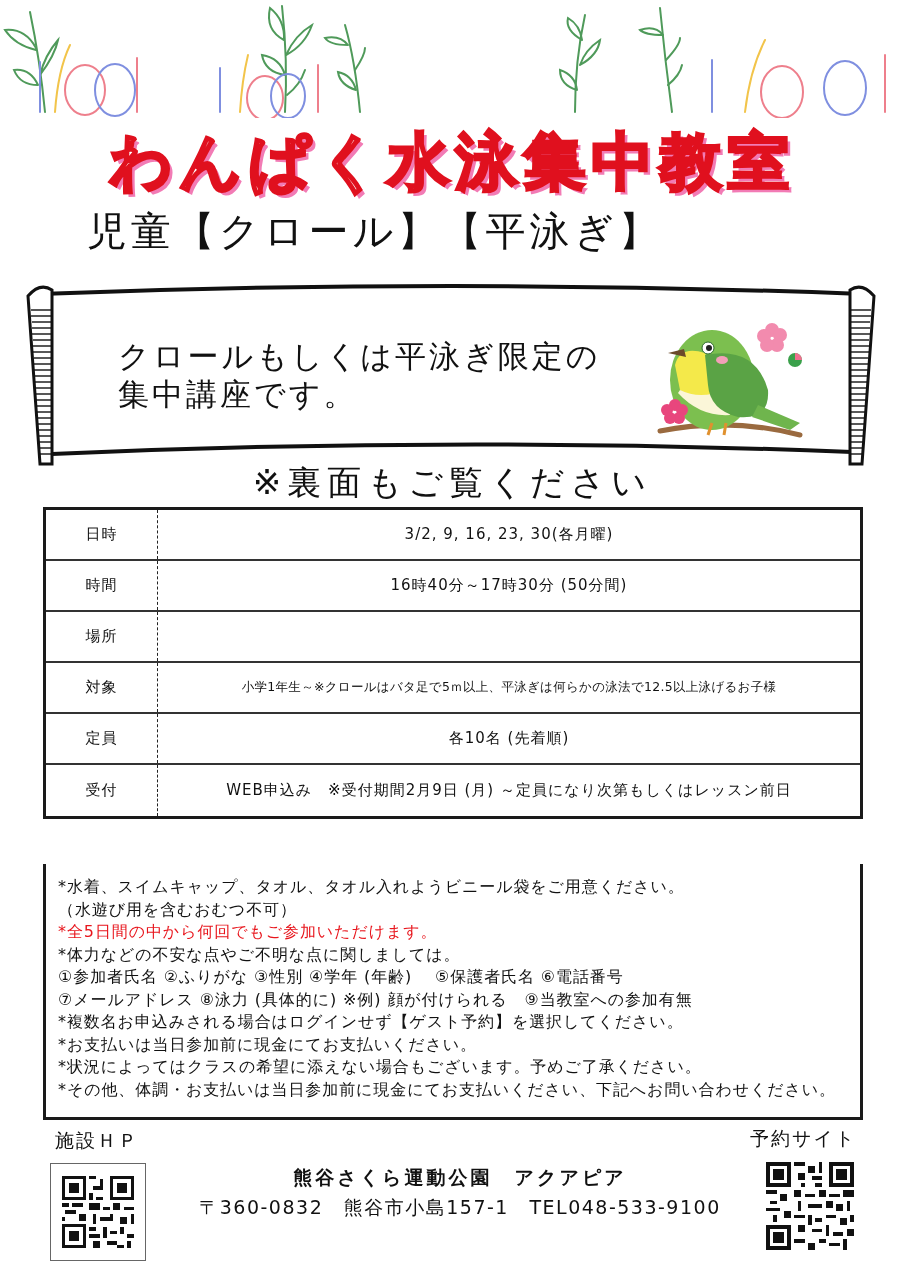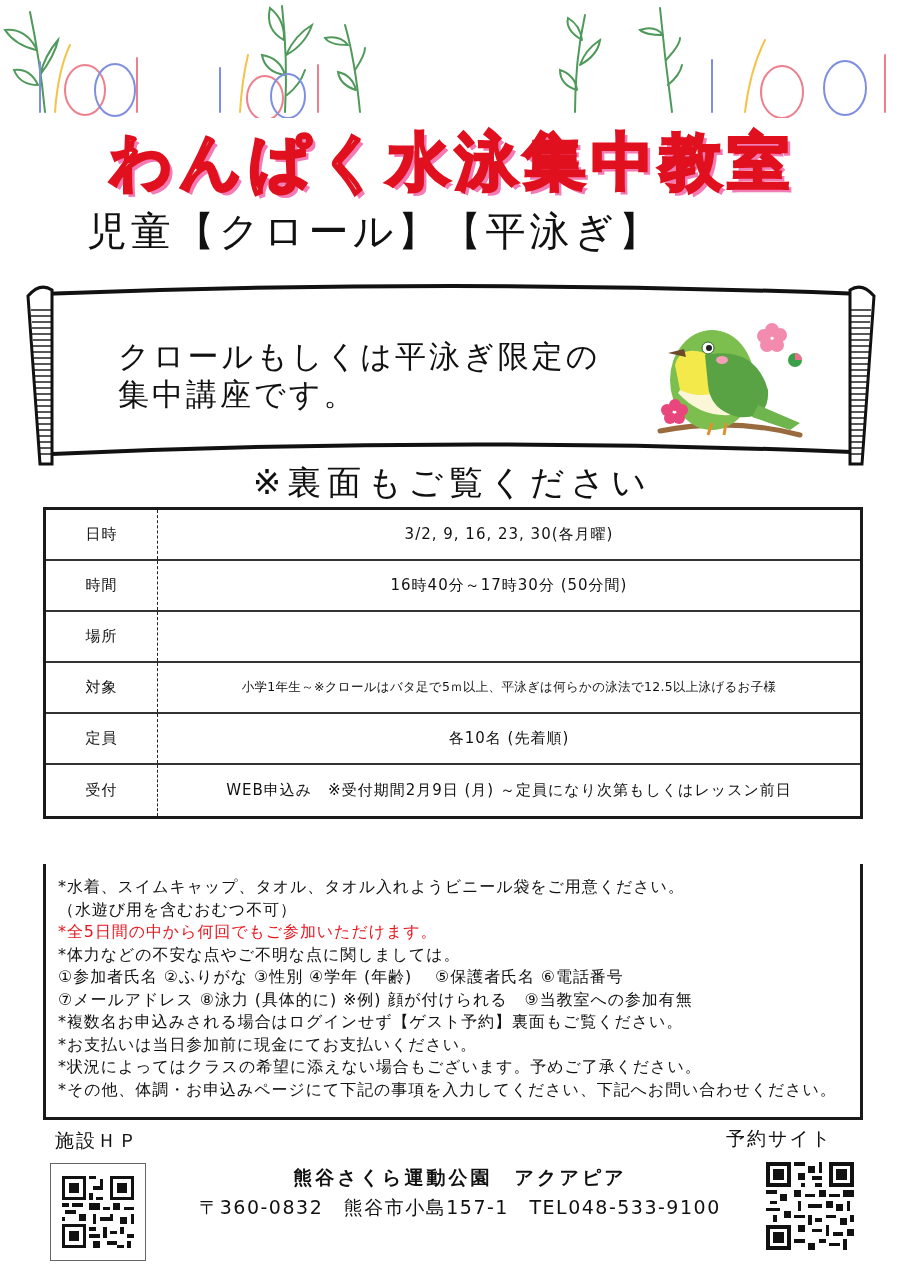--- a/index.html
+++ b/index.html
@@ -49,21 +49,21 @@
   .info-value.small { font-size: 12.5px; letter-spacing: 0.3px; }
 
   .notes {
     position: absolute; left: 43px; top: 864px; width: 820px; height: 256px;
     border: 3px solid #1a1a1a; border-top: none; padding: 12px 0 0 12px;
   }
   .note-line { font-size: 16px; line-height: 22.5px; letter-spacing: 0.9px; white-space: nowrap; color: #111; }
   .note-line.red { color: #e8151c; }
 
   .label-hp { position: absolute; left: 55px; top: 1128px; font-size: 19px; letter-spacing: 2px; }
-  .label-reserve { position: absolute; left: 726px; top: 1126px; font-size: 19px; letter-spacing: 2px; }
+  .label-reserve { position: absolute; left: 750px; top: 1126px; font-size: 19px; letter-spacing: 2px; }
 
   .qr-left-frame {
     position: absolute; left: 50px; top: 1163px; width: 96px; height: 98px;
     border: 1.5px solid #666; display: flex; align-items: center; justify-content: center;
   }
   .qr-right { position: absolute; left: 766px; top: 1162px; width: 88px; height: 88px; }
 
   .footer-name {
     position: absolute; left: 160px; top: 1162px; width: 600px; text-align: center;
     font-size: 19px; letter-spacing: 3px; line-height: 30px; font-weight: bold;
@@ -261,24 +261,24 @@
   </div>
 </div>
 
 <div class="notes">
   <div class="note-line">*水着、スイムキャップ、タオル、タオル入れようビニール袋をご用意ください。</div>
   <div class="note-line">（水遊び用を含むおむつ不可）</div>
   <div class="note-line red">*全5日間の中から何回でもご参加いただけます。</div>
   <div class="note-line">*体力などの不安な点やご不明な点に関しましては。</div>
   <div class="note-line">①参加者氏名 ②ふりがな ③性別 ④学年 (年齢)　 ⑤保護者氏名 ⑥電話番号</div>
   <div class="note-line">⑦メールアドレス ⑧泳力 (具体的に) ※例) 顔が付けられる　⑨当教室への参加有無</div>
-  <div class="note-line">*複数名お申込みされる場合はログインせず【ゲスト予約】裏面もご覧ください。</div>
+  <div class="note-line">*複数名お申込みされる場合はログインせず【ゲスト予約】を選択してください。</div>
   <div class="note-line">*お支払いは当日参加前に現金にてお支払いください。</div>
   <div class="note-line">*状況によってはクラスの希望に添えない場合もございます。予めご了承ください。</div>
-  <div class="note-line">*その他、体調・お申込みページにて下記の事項を入力してください、下記へお問い合わせください。</div>
+  <div class="note-line">*その他、体調・お支払いは当日参加前に現金にてお支払いください、下記へお問い合わせください。</div>
 </div>
 
 <div class="label-hp">施設ＨＰ</div>
 <div class="label-reserve">予約サイト</div>
 
 <div class="qr-left-frame">
   <svg width="72" height="78" viewBox="0 0 21 21" shape-rendering="crispEdges">
     <rect width="21" height="21" fill="#fff"></rect>
     <g fill="#111">
       <rect x="0" y="0" width="7" height="7"></rect>

